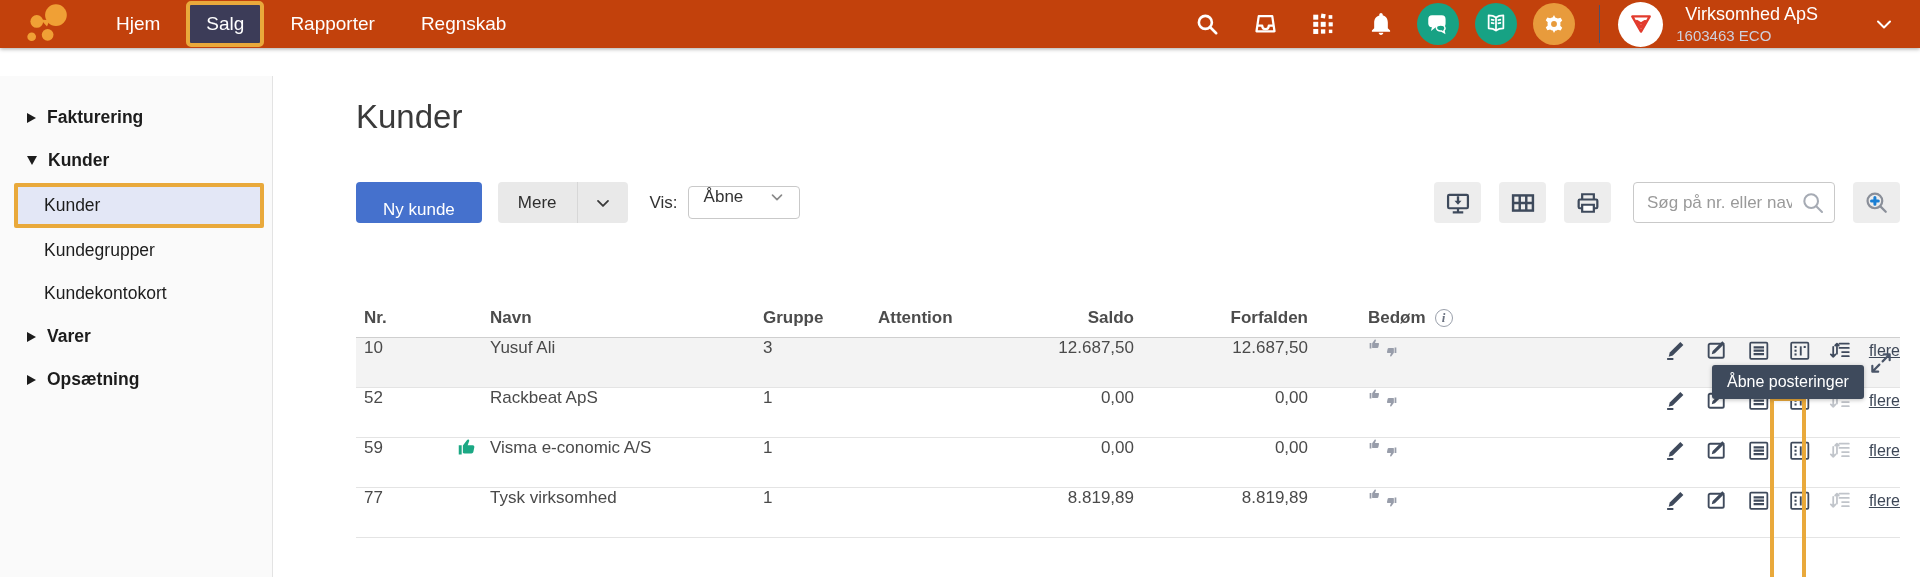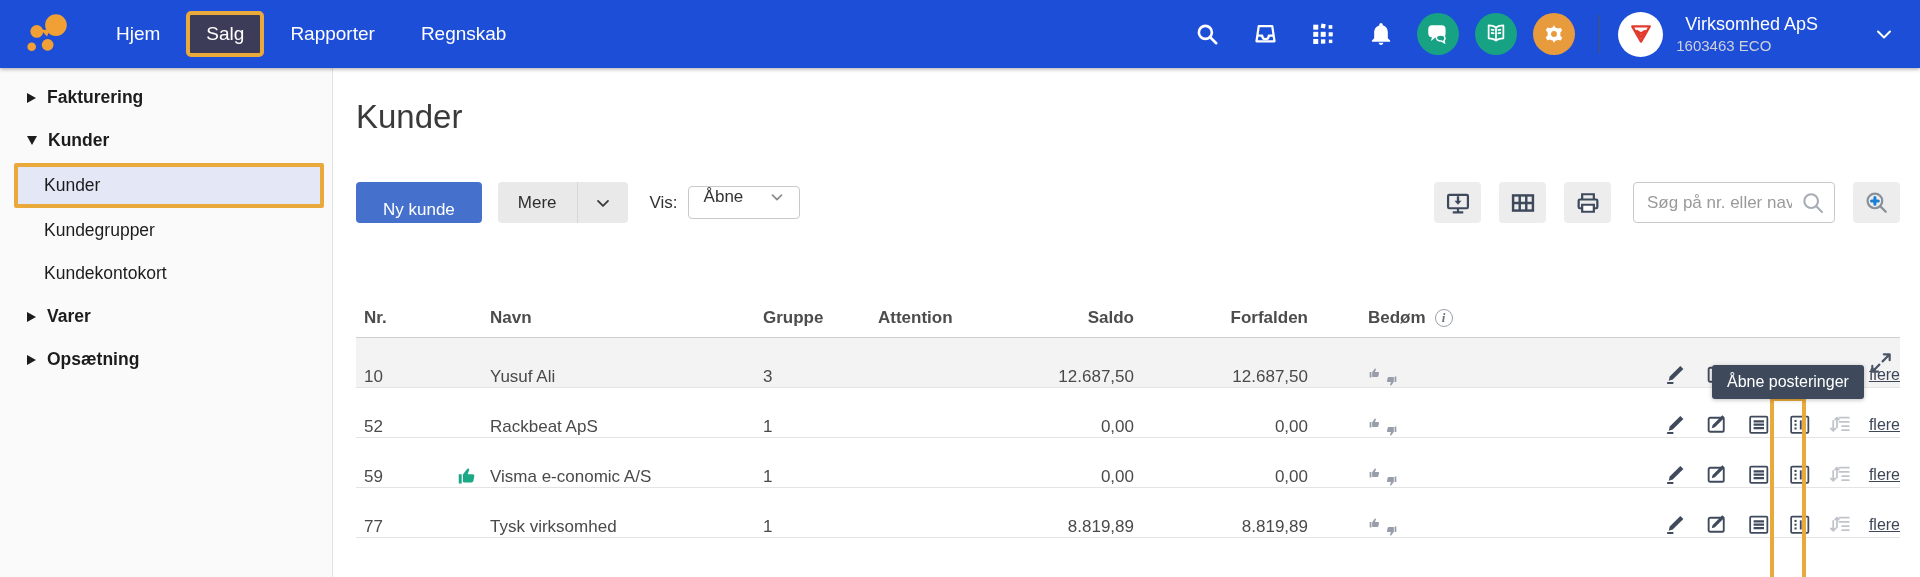--- a/index.html
+++ b/index.html
@@ -1,20 +1,20 @@
 <!DOCTYPE html>
 <html><head>
 <meta charset="utf-8">
 <style>
   * { margin:0; padding:0; box-sizing:border-box; }
   html,body { font-family:"Liberation Sans","DejaVu Sans",sans-serif; background:#fff; }
   #app { position:relative; width:1920px; height:577px; overflow:hidden; background:#fff; }
 
   
-  header { position:absolute; top:0; left:0; width:100%; height:68px; background:#1d4ed8;
+  header { position:absolute; top:0; left:0; width:100%; height:48px; background:#c2410c;
            display:flex; align-items:center; padding:0 24px; z-index:5;
            box-shadow:0 1px 4px rgba(0,0,0,.35); }
   .logo { width:46px; height:46px; margin-right:26px; cursor:pointer; }
   nav { display:flex; align-items:center; gap:6px; }
   .nav-item { color:#fff; font-size:19px; padding:8px 16px; border:4px solid transparent;
               border-radius:5px; cursor:pointer; white-space:nowrap; }
   .nav-item.active { background:#3c3c58; border-color:#e9a93b; }
   .nav-right { margin-left:auto; display:flex; align-items:center; }
   .icon-btn { width:40px; height:40px; display:flex; align-items:center; justify-content:center;
               cursor:pointer; margin-left:18px; }
@@ -24,21 +24,21 @@
   .circle-btn.orange { background:#e89b3c; }
   .nav-divider { width:1px; height:38px; background:#50506b; margin:0 18px 0 24px; }
   .avatar { width:45px; height:45px; border-radius:50%; background:#fff; display:flex;
             align-items:center; justify-content:center; cursor:pointer; }
   .account { color:#fff; line-height:1.3; margin-left:13px; cursor:pointer; }
   .account-name { font-size:18px;margin-left:9px; }
   .account-id { font-size:15px; color:#cfd0dd; }
   .nav-chevron { margin-left:54px; cursor:pointer; display:flex; }
 
   
-  aside { position:absolute; top:56px; left:0; width:333px; bottom:0; background:#fafafa;
+  aside { position:absolute; top:76px; left:0; width:273px; bottom:0; background:#fafafa;
           border-right:1px solid #e3e3e3; padding-top:20px; }
   .side-item { height:43px; display:flex; align-items:center; font-size:17.5px; color:#1c1c1c;
                cursor:pointer; }
   .side-parent { font-weight:700; padding-left:27px; gap:11px; }
   .tri-right { width:0; height:0; border-left:9px solid #1c1c1c; border-top:5.5px solid transparent;
                border-bottom:5.5px solid transparent; }
   .tri-down { width:0; height:0; border-top:9px solid #1c1c1c; border-left:5.5px solid transparent;
               border-right:5.5px solid transparent; }
   .side-sub { padding-left:44px; }
   .side-sub.selected { background:#e3e7f6; border:4px solid #e9a93b; border-radius:2px;
@@ -70,21 +70,21 @@
                       padding:0 42px 0 13px; font-size:17px; color:#555; outline:none;
                       font-family:"Liberation Sans",sans-serif; }
   .search-box input::placeholder { color:#9a9a9a; }
   .search-box .mag { position:absolute; right:9px; display:flex; cursor:pointer; }
 
   .count-row { text-align:right; margin-top:36px; font-size:17px; color:#333; height:22px; }
 
   .table { margin-top:75px; }
   .thead { display:flex; align-items:center; height:40px; font-weight:700; color:#4c4c4c;
            font-size:17px; border-bottom:1px solid #cfcfcf; }
-  .row { display:flex; align-items:flex-end; height:50px; border-bottom:1px solid #e4e4e4;
+  .row { display:flex; align-items:flex-start; height:50px; border-bottom:1px solid #e4e4e4;
          font-size:17px; color:#4a4a4a; }
   .row.shaded { background:#f3f3f3; }
   .c-nr { width:100px; padding-left:8px; }
   .c-navn { width:307px; position:relative; padding-left:34px; }
   .approve-icon { position:absolute; left:0; top:50%; transform:translateY(-50%); display:flex; }
   .c-gruppe { width:115px; }
   .c-attention { width:103px; }
   .c-saldo { width:153px; text-align:right; }
   .c-forfalden { width:174px; text-align:right; }
   .c-bedom { width:160px; padding-left:60px; display:flex; align-items:center; gap:9px; }

